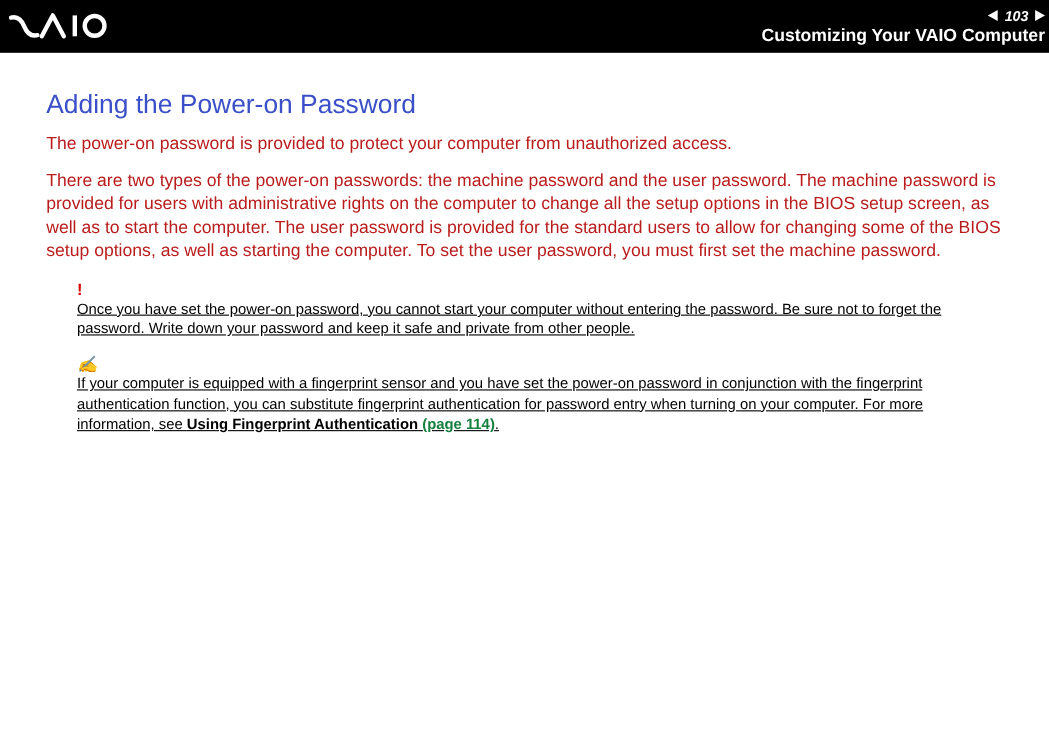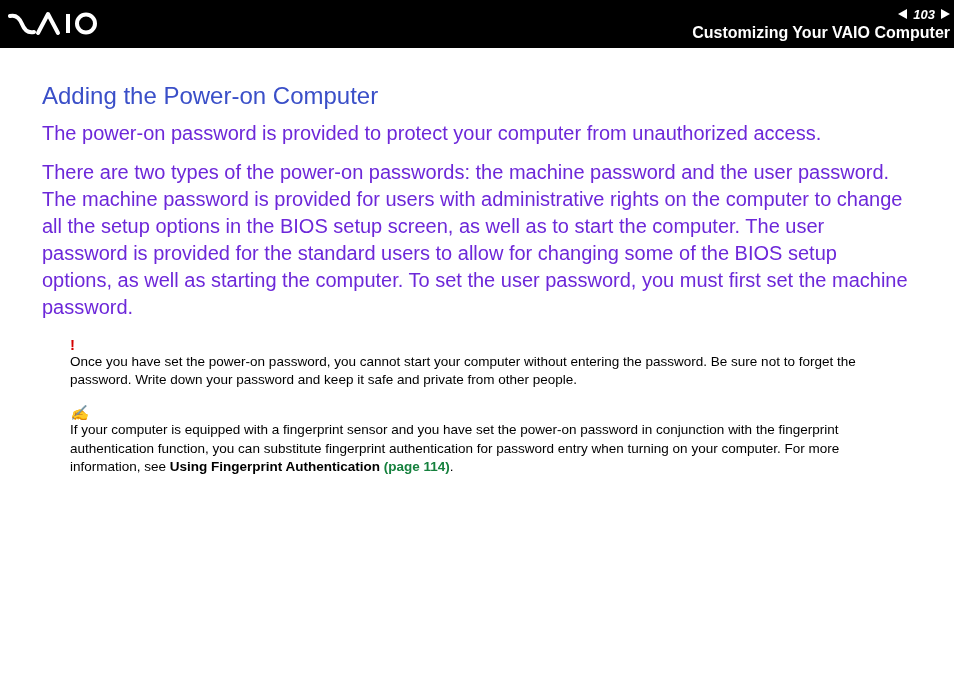--- a/index.html
+++ b/index.html
@@ -53,42 +53,43 @@
   .content {
     padding: 34px 42px 0 42px;
   }
   h1 {
     color: #3a4fc8;
     font-weight: normal;
     font-size: 24px;
     margin: 0 0 10px 0;
   }
   .body-text {
-    font-size: 20px;
+    font-size: 16px;
     line-height: 1.35;
     margin: 0 0 12px 0;
-    color: #6d28d9;
+    color: #b91c1c;
   }
   .note-block {
     margin-left: 28px;
     margin-top: 16px;
   }
   .note-icon {
     font-weight: bold;
     font-size: 15px;
     line-height: 1;
     margin-bottom: 1px;
   }
   .warn-icon { color: #d40000; }
   .tip-icon { color: #0a7a1a; font-style: italic; }
   .note-text {
     font-size: 13.5px;
     line-height: 1.35;
     margin: 0 0 14px 0;
     color: #000;
+    text-decoration: underline;
   }
   .bold { font-weight: bold; }
   .link { color: #15803d; font-weight: bold; }
 </style>
 </head>
 <body>
 
 <div class="header">
   <div class="logo">
     <svg width="110" height="28" viewBox="0 0 110 28">
@@ -102,21 +103,21 @@
     <div class="pager">
       <span class="arrow-left"></span>
       <span>103</span>
       <span class="arrow-right"></span>
     </div>
     <div class="section-label">Customizing Your VAIO Computer</div>
   </div>
 </div>
 
 <div class="content">
-  <h1>Adding the Power-on Computer</h1>
+  <h1>Adding the Power-on Password</h1>
   <p class="body-text">The power-on password is provided to protect your computer from unauthorized access.</p>
   <p class="body-text">There are two types of the power-on passwords: the machine password and the user password. The machine password is provided for users with administrative rights on the computer to change all the setup options in the BIOS setup screen, as well as to start the computer. The user password is provided for the standard users to allow for changing some of the BIOS setup options, as well as starting the computer. To set the user password, you must first set the machine password.</p>
 
   <div class="note-block">
     <div class="note-icon warn-icon">!</div>
     <p class="note-text">Once you have set the power-on password, you cannot start your computer without entering the password. Be sure not to forget the password. Write down your password and keep it safe and private from other people.</p>
   </div>
 
   <div class="note-block">
     <div class="note-icon tip-icon">✍</div>

